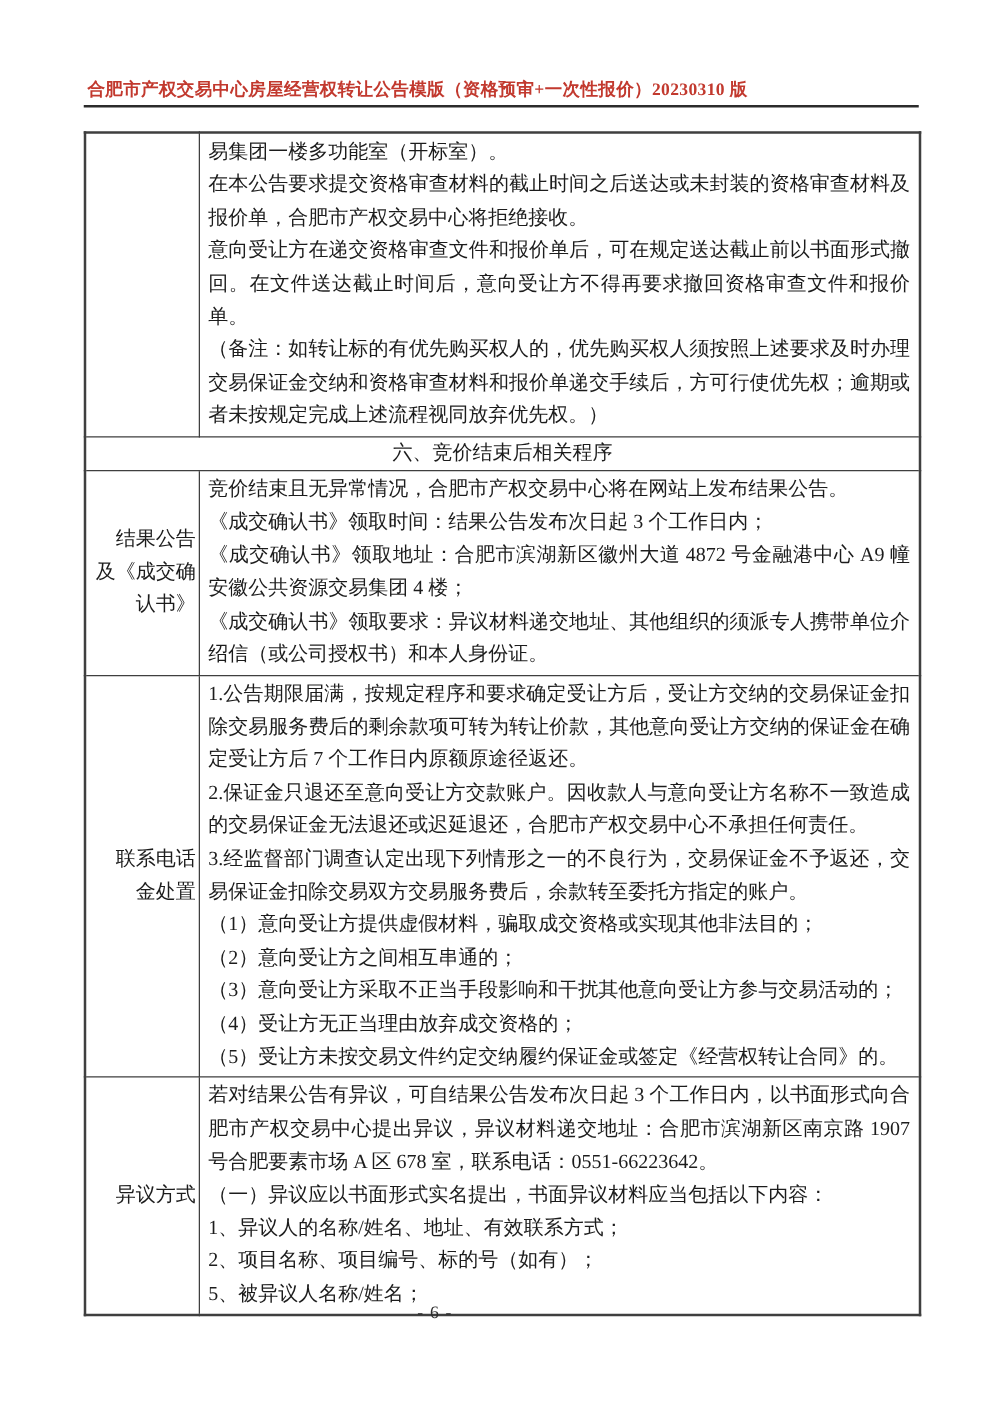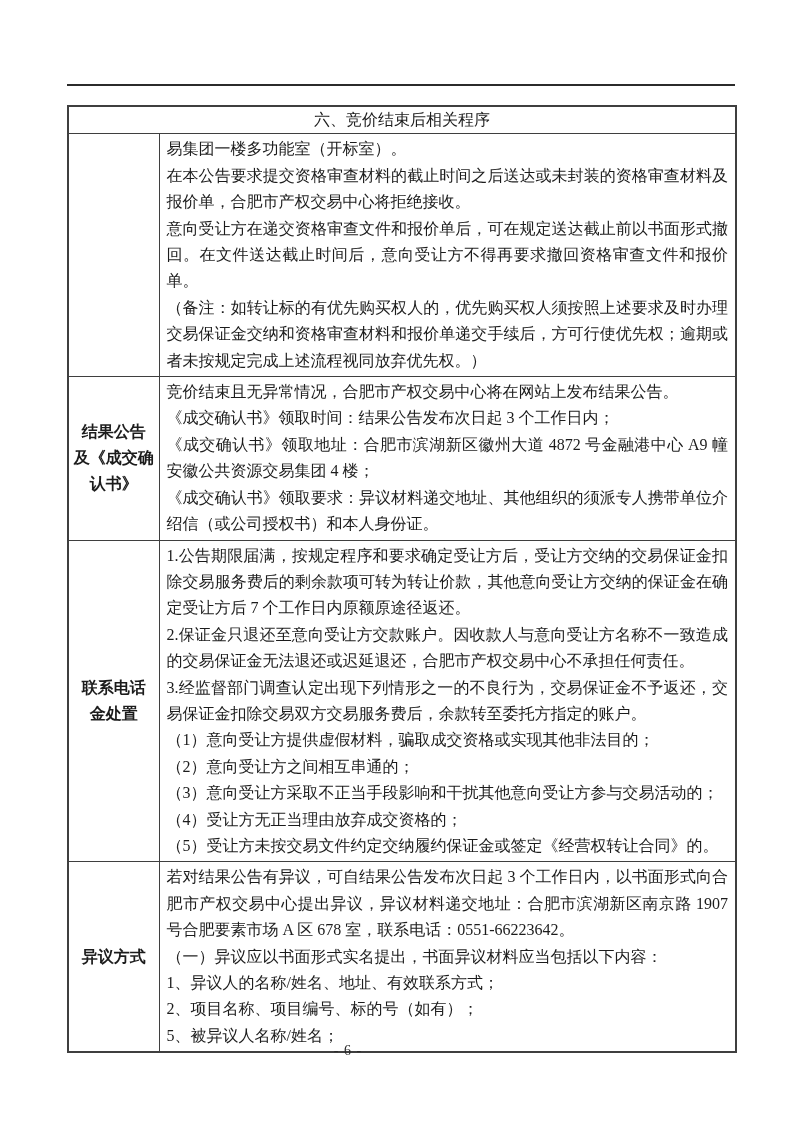--- a/index.html
+++ b/index.html
@@ -47,25 +47,24 @@
     line-height: 26.4px;
   }
   col.col-label   { width: 91px; }
   col.col-content { width: 577px; }
   td {
     border: 1px solid #3f3f3f;
     box-sizing: border-box;
     overflow: hidden;
   }
   td.label-cell {
-    text-align: center;
+    text-align: right;
     vertical-align: middle;
     white-space: pre-line;
     padding: 0 2px;
-    font-weight: bold;
   }
   td.content-cell {
     vertical-align: top;
     padding: 2px 7px 2px 7px;
   }
   td.content-cell p {
     margin: 0;
     text-align: justify;
     text-justify: inter-ideograph;
   }
@@ -83,42 +82,43 @@
     font-size: 14px;
     color: #2b2b2b;
     letter-spacing: 1px;
   }
 </style>
 </head>
 <body>
 
 <div class="page">
 
+  <div class="doc-header">合肥市产权交易中心房屋经营权转让公告模版（资格预审+一次性报价）20230310 版</div>
 
   <div class="header-rule"></div>
 
   <table class="doc-table">
     <colgroup>
         <col class="col-label">
         <col class="col-content">
       </colgroup>
     <tbody>
 
       <tr>
-        <td class="section-cell" colspan="2" style="height:27px">六、竞价结束后相关程序</td>
-      </tr>
-
-      <tr>
         <td class="label-cell" style="height:217px"></td>
         <td class="content-cell">
           <p>易集团一楼多功能室（开标室）。</p>
           <p>在本公告要求提交资格审查材料的截止时间之后送达或未封装的资格审查材料及报价单，合肥市产权交易中心将拒绝接收。</p>
           <p>意向受让方在递交资格审查文件和报价单后，可在规定送达截止前以书面形式撤回。在文件送达截止时间后，意向受让方不得再要求撤回资格审查文件和报价单。</p>
           <p>（备注：如转让标的有优先购买权人的，优先购买权人须按照上述要求及时办理交易保证金交纳和资格审查材料和报价单递交手续后，方可行使优先权；逾期或者未按规定完成上述流程视同放弃优先权。）</p>
         </td>
+      </tr>
+
+      <tr>
+        <td class="section-cell" colspan="2" style="height:27px">六、竞价结束后相关程序</td>
       </tr>
 
       <tr>
         <td class="label-cell" style="height:163px">结果公告
 及《成交确
 认书》</td>
         <td class="content-cell">
           <p>竞价结束且无异常情况，合肥市产权交易中心将在网站上发布结果公告。</p>
           <p>《成交确认书》领取时间：结果公告发布次日起 3 个工作日内；</p>
           <p>《成交确认书》领取地址：合肥市滨湖新区徽州大道 4872 号金融港中心 A9 幢安徽公共资源交易集团 4 楼；</p>

